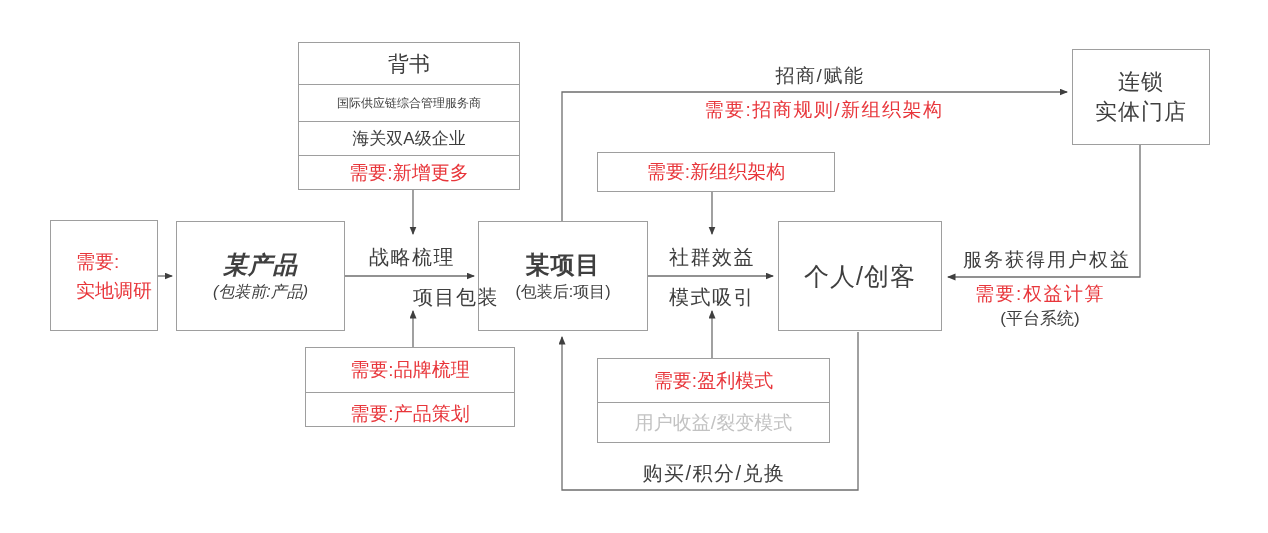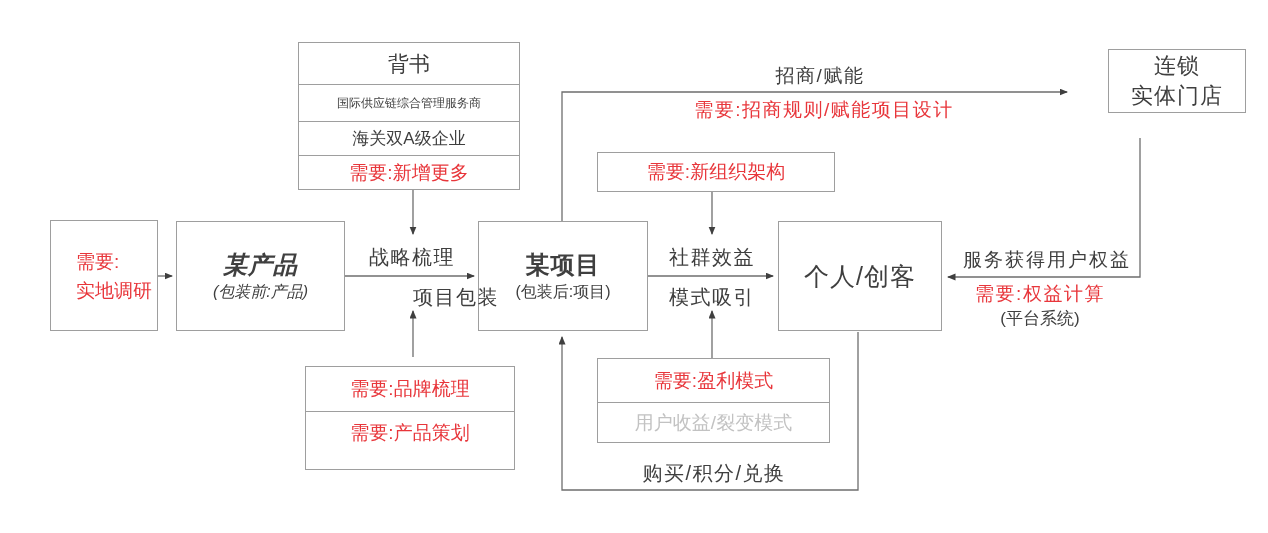--- a/index.html
+++ b/index.html
@@ -74,47 +74,47 @@
 
   <div class="box center-flex" style="left:478px;top:221px;width:170px;height:110px;">
     <div class="node-title">某项目</div>
     <div class="node-sub">(包装后:项目)</div>
   </div>
 
   <div class="box center-flex" style="left:778px;top:221px;width:164px;height:110px;">
     <div class="f25" style="letter-spacing:1px;">个人/创客</div>
   </div>
 
-  <div class="box center-flex" style="left:1072px;top:49px;width:138px;height:64px;margin-left:36px;">
+  <div class="box center-flex" style="left:1072px;top:49px;width:138px;height:96px;">
     <div class="f22" style="line-height:30px;letter-spacing:1px;">连锁</div>
     <div class="f22" style="line-height:30px;letter-spacing:1px;">实体门店</div>
   </div>
 
   <div class="box center-flex" style="left:597px;top:152px;width:238px;height:40px;">
     <div class="f19 red">需要:新组织架构</div>
   </div>
 
-  <div class="box" style="left:305px;top:366px;width:210px;height:104px;">
+  <div class="box" style="left:305px;top:347px;width:210px;height:80px;">
     <div class="row f19 red" style="height:44px;">需要:品牌梳理</div>
     <div class="row f19 red" style="height:43px;">需要:产品策划</div>
   </div>
 
   <div class="box" style="left:597px;top:358px;width:233px;height:85px;">
     <div class="row f19 red" style="height:43px;">需要:盈利模式</div>
     <div class="row f19 gray" style="height:40px;">用户收益/裂变模式</div>
   </div>
 
   <div class="lbl f20" style="left:412px;top:257px;">战略梳理</div>
   <div class="lbl f20" style="left:412px;top:297px;margin-left:44px;">项目包装</div>
 
   <div class="lbl f20" style="left:712px;top:257px;">社群效益</div>
   <div class="lbl f20" style="left:712px;top:297px;">模式吸引</div>
 
   <div class="lbl f19" style="left:820px;top:76px;">招商/赋能</div>
-  <div class="lbl f19 red" style="left:824px;top:110px;">需要:招商规则/赋能项目设计</div>
+  <div class="lbl f19 red" style="left:824px;top:110px;">需要:招商规则/新组织架构</div>
 
   <div class="lbl f19" style="left:1047px;top:260px;letter-spacing:2px;">服务获得用户权益</div>
   <div class="lbl f19 red" style="left:1040px;top:294px;">需要:权益计算</div>
   <div class="lbl f17" style="left:1040px;top:318px;letter-spacing:0;">(平台系统)</div>
 
   <div class="lbl f20" style="left:714px;top:473px;">购买/积分/兑换</div>
 
 </div>
 
 </body></html>

